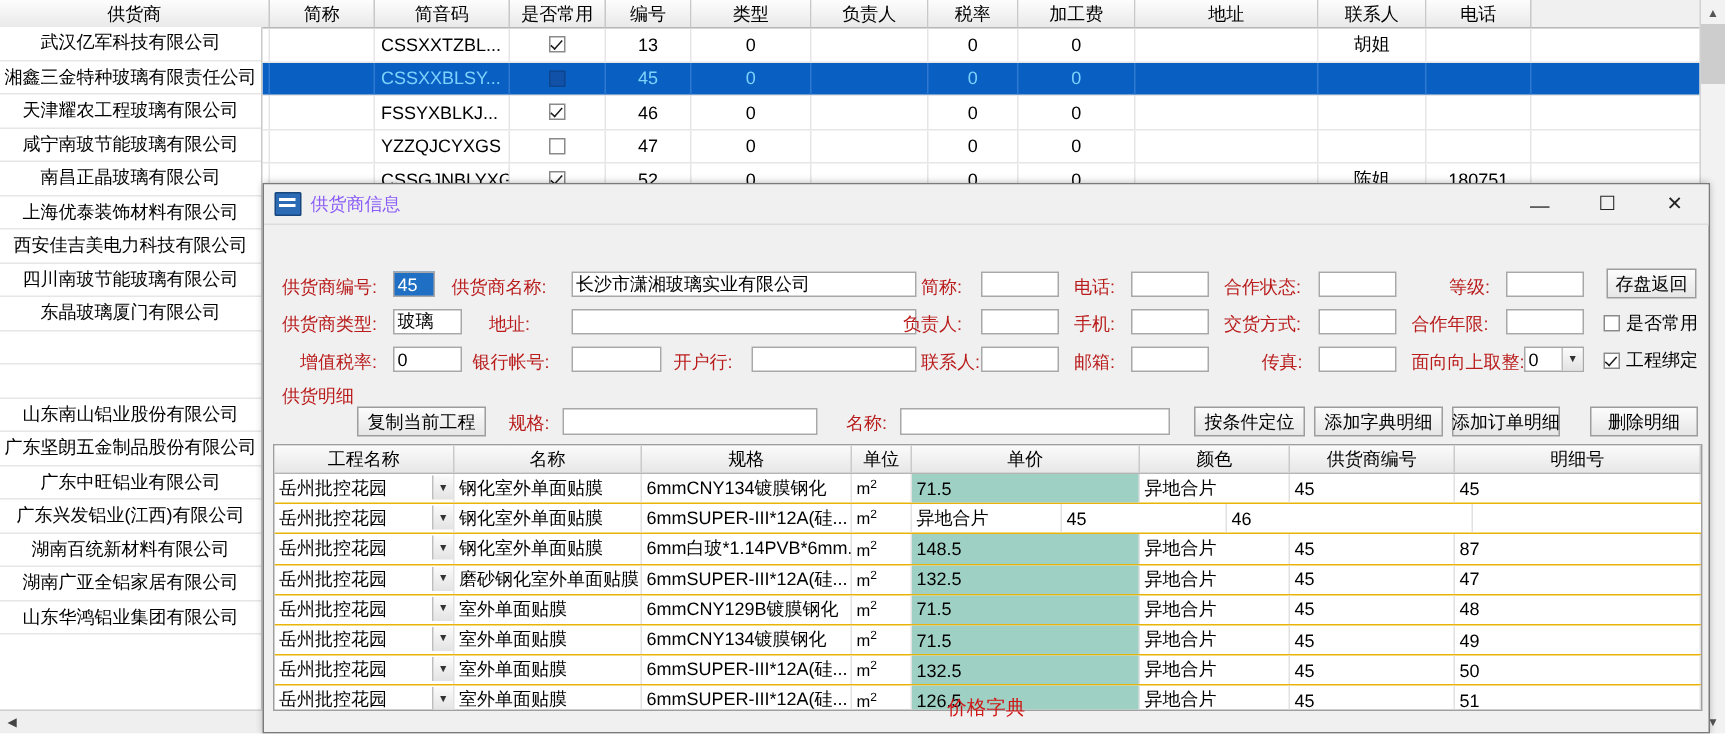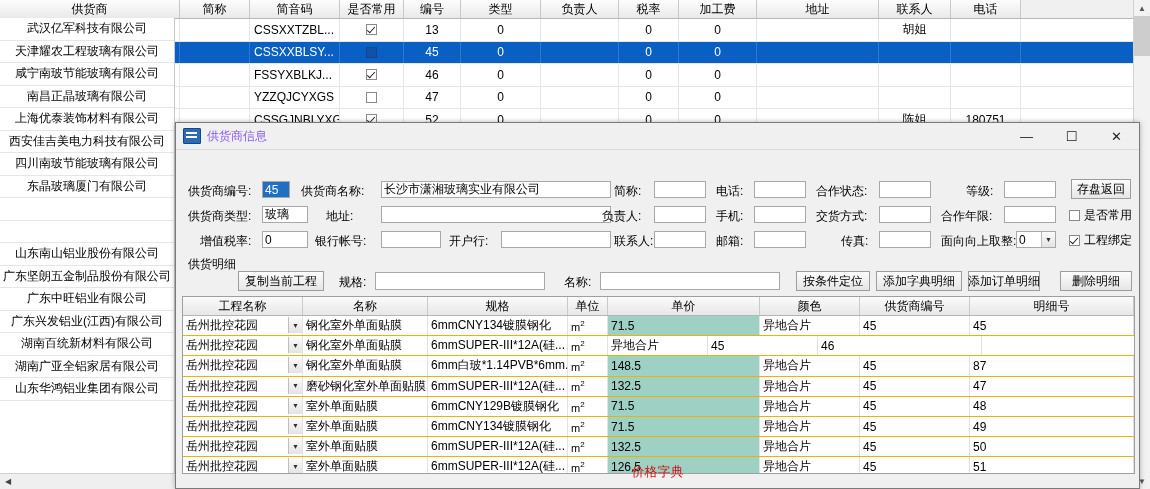--- a/index.html
+++ b/index.html
@@ -19,21 +19,21 @@
     font-size:12px;color:#000;background:linear-gradient(#fdfdfd,#e9e9e9);
     box-sizing:border-box;overflow:hidden;white-space:nowrap;
   }
   .grid-row{display:flex;height:21.5px;border-bottom:1px solid #e6e6e6;}
   .grid-row .gc{
     border-right:1px solid #e6e6e6;
     display:flex;align-items:center;
     box-sizing:border-box;overflow:hidden;white-space:nowrap;
     font-size:12px;padding:0 4px;
   }
-  .grid-row.sel{background:#0a5fc2;color:#ffffff;}
+  .grid-row.sel{background:#0a5fc2;color:#7dd3fc;}
   .grid-row.sel .gc{border-right-color:#2f7ad0;}
   .c-left{justify-content:flex-start;}
   .c-center{justify-content:center;}
   .cb{
     width:11px;height:11px;border:1px solid #8a8a8a;background:#ffffff;
     display:inline-block;position:relative;box-sizing:border-box;
   }
   .cb.checked:after{
     content:"";position:absolute;left:2px;top:0px;width:3px;height:7px;
     border:solid #1a1a1a;border-width:0 1.6px 1.6px 0;transform:rotate(42deg);
@@ -81,21 +81,21 @@
   }
   .title-text{font-size:12px;color:#8b5cf6;}
   .win-btns{margin-left:auto;display:flex;height:27px;}
   .win-btn{
     width:45px;height:27px;display:flex;align-items:center;justify-content:center;
     font-size:13px;color:#222;
   }
 
   .dlg-body{position:relative;width:100%;height:339px;box-sizing:border-box;padding:0;}
 
-  .lbl{font-size:12px;color:#000000;white-space:nowrap;}
+  .lbl{font-size:12px;color:#b91c1c;white-space:nowrap;}
   .inp{
     border:1px solid #a8a8a8;background:#ffffff;height:17px;box-sizing:border-box;
     font-size:12px;font-family:"Liberation Sans",sans-serif;padding:0 2px;color:#000;
   }
   .inp.sel-blue{background:#1f6fc4;color:#ffffff;}
   .btn{
     border:1px solid #9d9d9d;background:linear-gradient(#fcfcfc,#e6e6e6);
     font-size:12px;color:#000;height:20px;display:flex;align-items:center;justify-content:center;
     box-sizing:border-box;white-space:nowrap;
   }
@@ -255,20 +255,21 @@
 
   <div class="scrollcol">
     <div class="scroll-arrow">▲</div>
     <div style="position:absolute;top:16px;left:0;width:16px;height:40px;background:#cdcdcd;"></div>
     <div class="scroll-arrow" style="position:absolute;bottom:0;left:0;">▼</div>
   </div>
 
   <div class="left-panel">
     <div id="leftList">
         <div class="lp-item">武汉亿军科技有限公司</div>
+        <div class="lp-item">湘鑫三金特种玻璃有限责任公司</div>
         <div class="lp-item">天津耀农工程玻璃有限公司</div>
         <div class="lp-item">咸宁南玻节能玻璃有限公司</div>
         <div class="lp-item">南昌正晶玻璃有限公司</div>
         <div class="lp-item">上海优泰装饰材料有限公司</div>
         <div class="lp-item">西安佳吉美电力科技有限公司</div>
         <div class="lp-item">四川南玻节能玻璃有限公司</div>
         <div class="lp-item">东晶玻璃厦门有限公司</div>
         <div class="lp-item"></div>
         <div class="lp-item"></div>
         <div class="lp-item">山东南山铝业股份有限公司</div>

